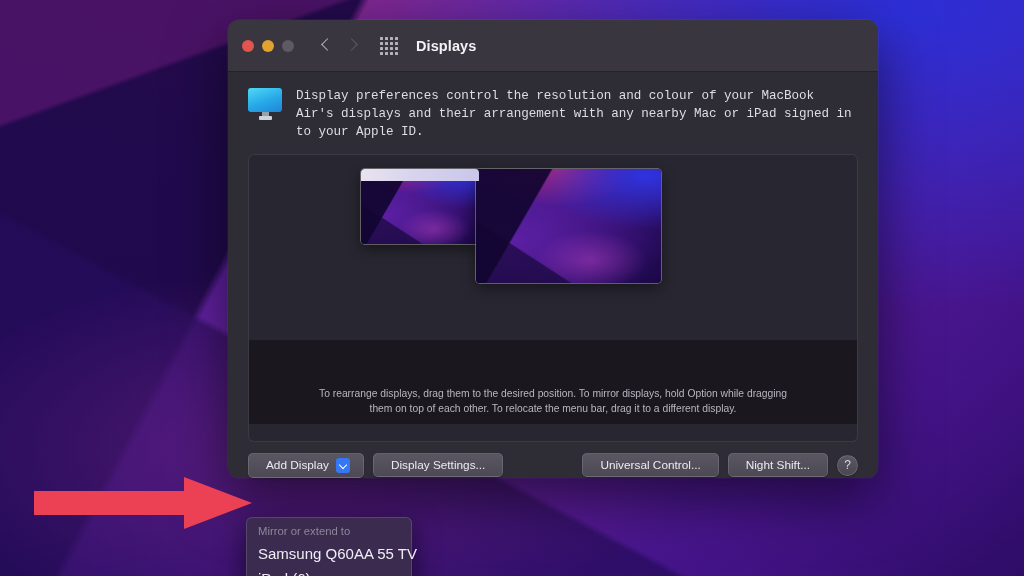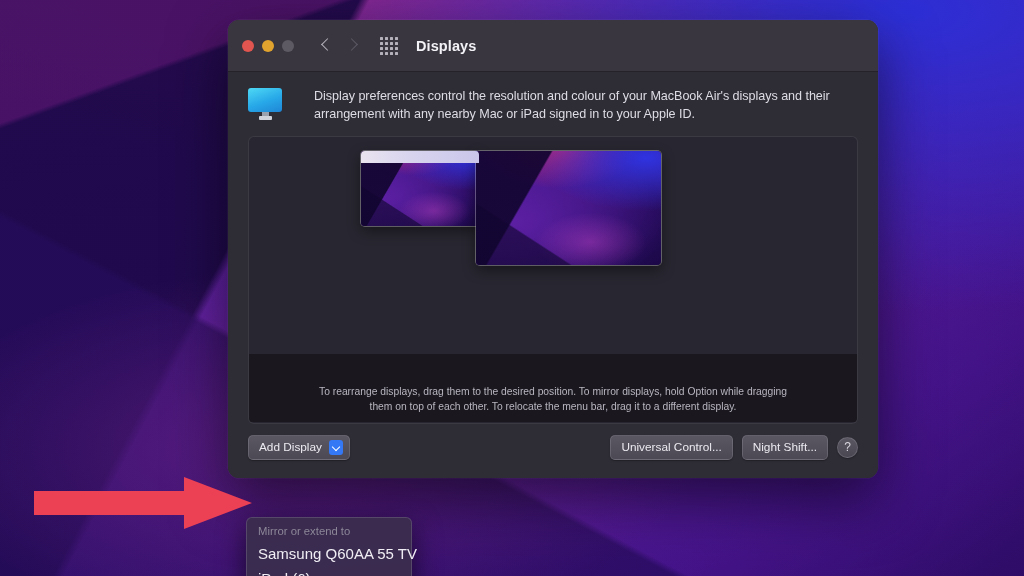--- a/index.html
+++ b/index.html
@@ -128,21 +128,21 @@
   .win-body {
     flex: 1 1 auto;
     padding: 14px 20px 0 20px;
     position: relative;
     display: flex; flex-direction: column;
     background: #2e2c35;
     border-radius: 0 0 11px 11px;
   }
 
   
-  .blurb { display: flex; gap: 32px; align-items: flex-start; padding: 2px 0 12px 0; }
+  .blurb { display: flex; gap: 14px; align-items: flex-start; padding: 2px 0 12px 0; font-family: Liberation Mono, monospace; }
   .monitor-icon { width: 34px; height: 32px; flex: 0 0 auto; position: relative; }
   .mon-screen {
     width: 34px; height: 24px;
     background: linear-gradient(160deg, #4fd9f5 0%, #27a8e8 55%, #1f86d6 100%);
     border-radius: 3px;
   }
   .mon-neck {
     width: 7px; height: 4px; background: #9aa1ae;
     margin: 0 auto;
   }
@@ -197,22 +197,22 @@
     height: 12px;
     background: linear-gradient(90deg, #e9e3ef 0%, #d8d4ee 42%, #c9c6ea 100%);
     z-index: 2;
   }
 
   #thumb-main  { left: 112px; top: 14px;  width: 118px; height: 75px; }
   #thumb-second{ left: 227px; top: 14px;  width: 185px; height: 114px; }
 
   
   .desk-band {
-    position: absolute; left: 0; right: 0; bottom: 1px;
-    height: 68px;
+    position: absolute; left: 0; right: 0; bottom: 17px;
+    height: 84px;
     background: #1a181e;
     display: flex; flex-direction: column;
     align-items: center; justify-content: flex-end;
     padding-bottom: 7px;
   }
   .hint-text {
     color: #b8b5c0;
     font-size: 10.3px;
     line-height: 1.45;
     text-align: center;
@@ -263,21 +263,21 @@
     padding: 11px 0 0 0;
     position: relative;
     flex: 0 0 auto;
   }
   .btn {
     background: linear-gradient(180deg, #5a5763 0%, #4c4955 100%);
     border: 0.5px solid rgba(255,255,255,0.13);
     border-radius: 5px;
     color: #eceaf0;
     font-size: 11.8px;
-    padding: 4px 10px;
+    padding: 4px 17px;
     line-height: 1.25;
     white-space: nowrap;
     box-shadow: 0 1px 1.5px rgba(0,0,0,0.30);
     display: inline-flex; align-items: center; gap: 7px;
   }
   .btn + .btn { margin-left: 9px; }
   .pulldown-chev {
     width: 14px; height: 15px;
     background: #3478f6;
     border-radius: 3px;
@@ -486,20 +486,21 @@
             <div class="hint-text">To rearrange displays, drag them to the desired position. To mirror displays, hold Option while dragging them on top of each other. To relocate the menu bar, drag it to a different display.</div>
           </div>
         </div>
       </div>
 
       <div class="button-bar">
         <button class="btn">
           <span>Add Display</span>
           <span class="pulldown-chev"></span>
         </button>
+        <button class="btn">Display Settings...</button>
         <span class="spacer"></span>
         <button class="btn">Universal Control...</button>
         <button class="btn">Night Shift...</button>
         <button class="help-btn">?</button>
       </div>
     </div>
 
     <div id="add-display-menu">
       <div class="menu-header">Mirror or extend to</div>
       <div class="menu-item">Samsung Q60AA 55 TV</div>

